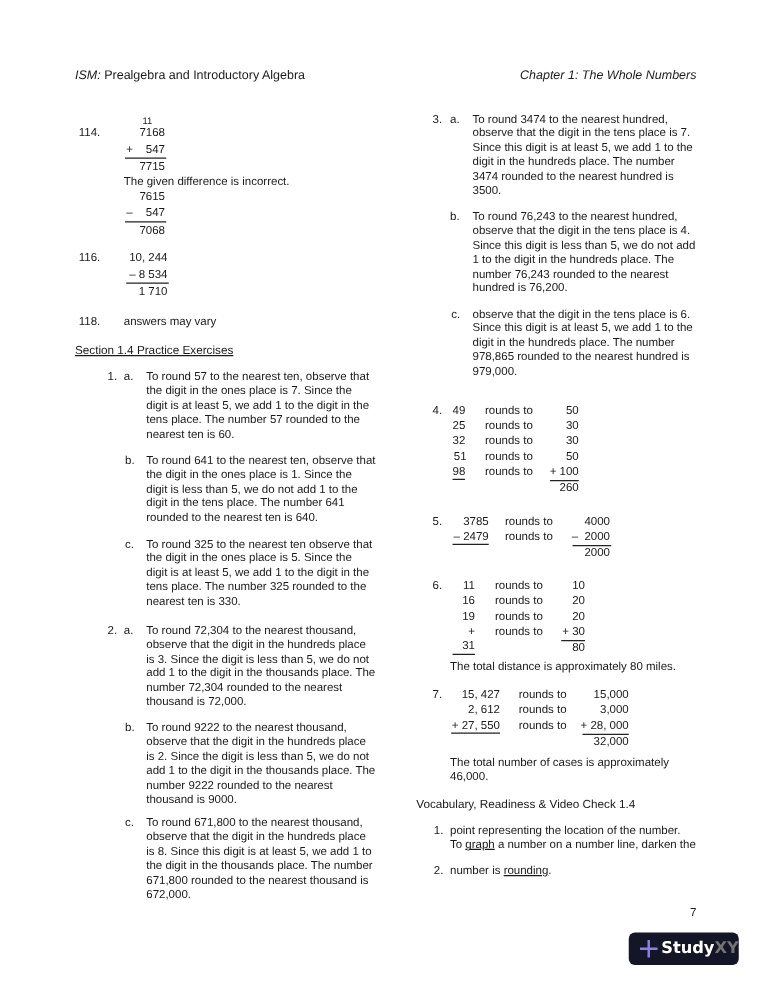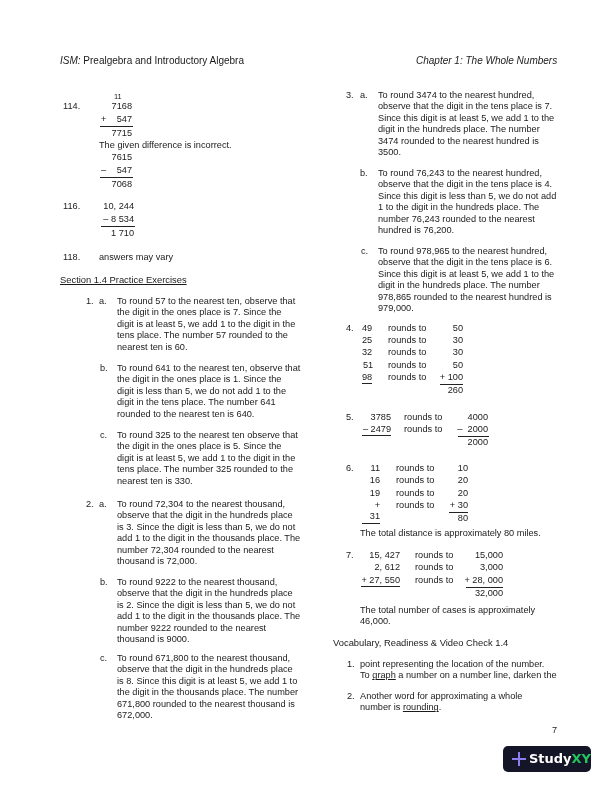--- a/index.html
+++ b/index.html
@@ -13,21 +13,21 @@
   .uline { border-bottom: 1px solid #222; }
   .ol { border-top: 1px solid #222; }
   .para { width: 186px; }
   .sec { font-size: 9.4px; }
   .u { text-decoration: underline; }
   .logo { left: 503px; top: 746px; width: 88px; height: 26px; background: #141527; border-radius: 5px; display: flex; align-items: center; }
   .logo .plus { position: relative; width: 14px; height: 14px; margin-left: 9px; margin-right: 6px; }
   .logo .plus:before { content: ""; position: absolute; left: 6px; top: 0; width: 2px; height: 14px; background: #8b7ff0; }
   .logo .plus:after { content: ""; position: absolute; left: 0; top: 6px; width: 14px; height: 2px; background: #8b7ff0; }
   .logo .txt { color: #ffffff; font-weight: bold; font-size: 13px; font-family: "DejaVu Sans", sans-serif; }
-  .logo .xy { color: #22c55e; font-weight: bold; font-size: 13px; font-family: "DejaVu Sans", sans-serif; }
+  .logo .xy { color: #737373; font-weight: bold; font-size: 13px; font-family: "DejaVu Sans", sans-serif; }
 </style>
 </head>
 <body>
 
 <div class="abs hdr hdr-left"><i>ISM:</i><span> Prealgebra and Introductory Algebra</span></div>
 <div class="abs hdr hdr-right">Chapter 1: The Whole Numbers</div>
 
 <div>
   <div class="abs" style="left:114px;top:91px;font-size:7.5px;">11</div>
   <div class="abs" style="left:63px;top:101px;">114.</div>
@@ -131,21 +131,20 @@
   <div class="abs para" style="left:378px;top:168px;">
     <div>To round 76,243 to the nearest hundred,</div>
     <div>observe that the digit in the tens place is 4.</div>
     <div>Since this digit is less than 5, we do not add</div>
     <div>1 to the digit in the hundreds place. The</div>
     <div>number 76,243 rounded to the nearest</div>
     <div>hundred is 76,200.</div>
   </div>
   <div class="abs" style="left:361px;top:246px;">c.</div>
   <div class="abs para" style="left:378px;top:246px;">
-    <div>To round 978,965 to the nearest hundred,</div>
     <div>observe that the digit in the tens place is 6.</div>
     <div>Since this digit is at least 5, we add 1 to the</div>
     <div>digit in the hundreds place. The number</div>
     <div>978,865 rounded to the nearest hundred is</div>
     <div>979,000.</div>
   </div>
 </div>
 
 <div>
   <div class="abs" style="left:346px;top:323px;">4.</div>
@@ -222,21 +221,20 @@
 <div>
   <div class="abs" style="left:347px;top:659px;">1.</div>
   <div class="abs" style="left:360px;top:659px;width:230px;">
     <div>point representing the location of the number.</div>
     <div><span>To </span><span class="u">graph</span><span> a number on a number line, darken the</span></div>
   </div>
 </div>
 <div>
   <div class="abs" style="left:347px;top:691px;">2.</div>
   <div class="abs" style="left:360px;top:691px;width:230px;">
-    <div>Another word for approximating a whole</div>
     <div><span>number is </span><span class="u">rounding</span><span>.</span></div>
   </div>
 </div>
 
 <div class="abs" style="left:552px;top:725px;">7</div>
 
 <div class="abs logo">
   <span class="plus"></span>
   <span class="txt">Study</span>
     <span class="xy">XY</span>

